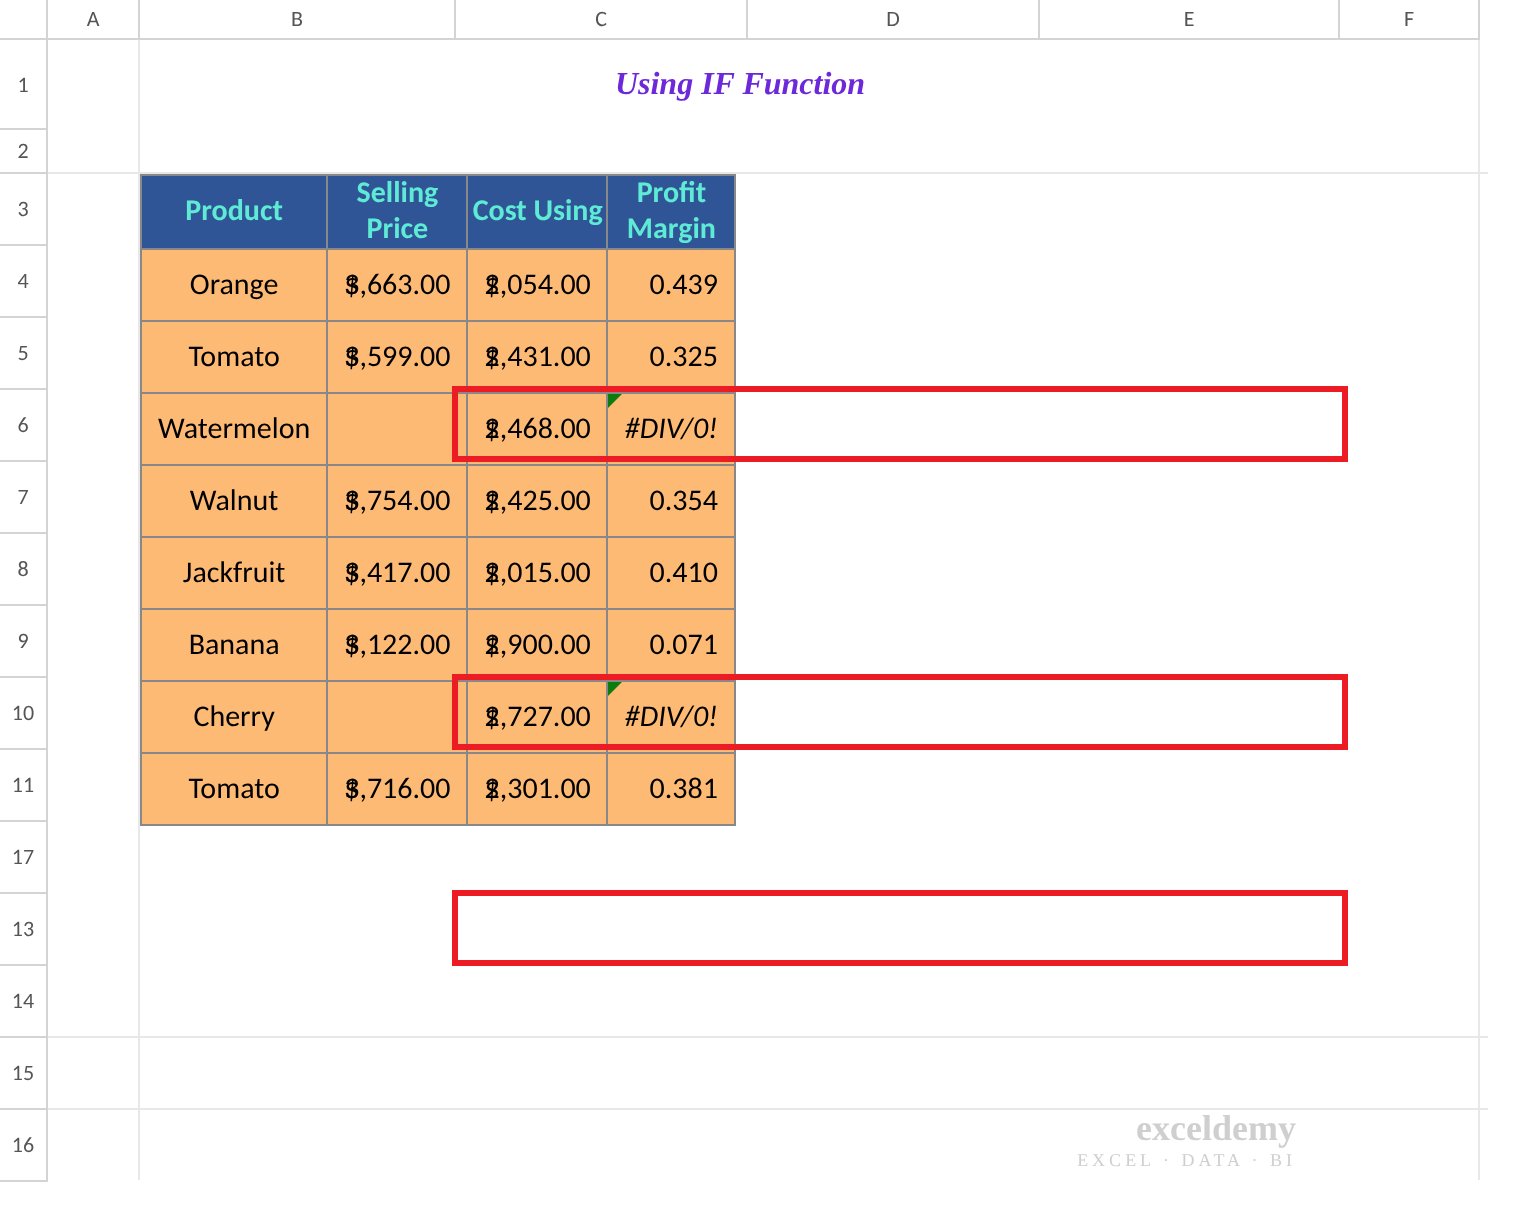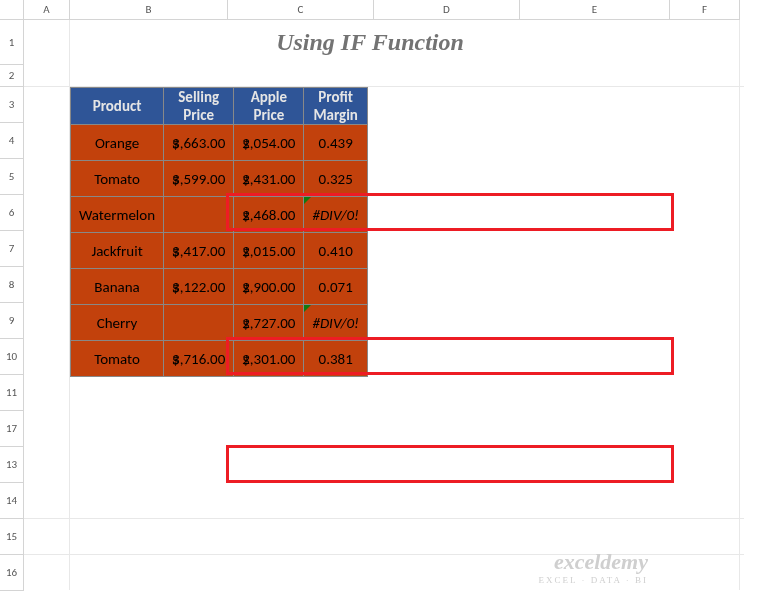--- a/index.html
+++ b/index.html
@@ -78,61 +78,61 @@
       top: 0;
       left: 46px;
       width: 600px;
       height: 45px;
       display: flex;
       align-items: center;
       justify-content: center;
       font-family: Georgia, 'Times New Roman', serif;
       font-style: italic;
       font-weight: bold;
-      font-size: 24px;
-      color: #737373;
+      font-size: 16px;
+      color: #6d28d9;
     }
     .data-table {
       position: absolute;
       top: 67px;
       left: 46px;
       border-collapse: collapse;
     }
     .data-table th {
       background: #2F5597;
-      color: #e5e5e5;
+      color: #5eead4;
       font-weight: bold;
       font-size: 15px;
       text-align: center;
       border: 1px solid #888;
       height: 36px;
       vertical-align: middle;
     }
     .data-table td {
       border: 1px solid #888;
       height: 36px;
       font-size: 15px;
       vertical-align: middle;
       padding: 0 8px;
-      background: #c2410c;
+      background: #fdba74;
     }
     .th-product { width: 158px; }
     .th-selling { width: 146px; }
     .th-cost { width: 146px; }
     .th-margin { width: 150px; }
     .td-product { text-align: center; }
     .td-currency {
       position: relative;
       text-align: right;
     }
     .currency-symbol {
       position: absolute;
       left: 8px;
     }
-    .td-margin { text-align: center; position: relative; }
+    .td-margin { text-align: right; position: relative; }
     .td-error { text-align: center; position: relative; font-style: italic; }
     .error-triangle {
       position: absolute;
       top: 0;
       left: 0;
       width: 0;
       height: 0;
       border-left: 7px solid #0f7b0f;
       border-bottom: 7px solid transparent;
     }
@@ -144,22 +144,21 @@
     }
     .watermark {
       position: absolute;
       bottom: 20px;
       right: 120px;
       text-align: right;
       color: #cfcfcf;
       font-family: Georgia, serif;
     }
     .watermark-title {
-      font-size: 22px;
-      font-style: italic;
+      font-size: 18px;
       font-weight: bold;
     }
     .watermark-sub {
       font-size: 9px;
       letter-spacing: 2px;
     }
     .grid-lines {
       position: absolute;
       top: 20px;
       left: 24px;
@@ -235,21 +234,21 @@
 </div>
 
 <div class="main-content">
   <div class="title-row">Using IF Function</div>
 
   <table class="data-table">
     <thead>
       <tr>
         <th class="th-product">Product</th>
         <th class="th-selling">Selling Price</th>
-        <th class="th-cost">Apple Price</th>
+        <th class="th-cost">Cost Using</th>
         <th class="th-margin">Profit Margin</th>
       </tr>
     </thead>
     <tbody id="table-body">
         <tr>
           <td class="td-product">Orange</td>
           <td class="td-currency"><span class="currency-symbol">$</span>3,663.00</td>
           <td class="td-currency"><span class="currency-symbol">$</span>2,054.00</td>
           <td class="td-margin">0.439</td>
         </tr>
@@ -259,20 +258,26 @@
           <td class="td-currency"><span class="currency-symbol">$</span>2,431.00</td>
           <td class="td-margin">0.325</td>
         </tr>
         <tr>
           <td class="td-product">Watermelon</td>
           <td class="td-currency"></td>
           <td class="td-currency"><span class="currency-symbol">$</span>2,468.00</td>
           <td class="td-error"><span class="error-triangle"></span>#DIV/0!</td>
         </tr>
         <tr>
+          <td class="td-product">Walnut</td>
+          <td class="td-currency"><span class="currency-symbol">$</span>3,754.00</td>
+          <td class="td-currency"><span class="currency-symbol">$</span>2,425.00</td>
+          <td class="td-margin">0.354</td>
+        </tr>
+        <tr>
           <td class="td-product">Jackfruit</td>
           <td class="td-currency"><span class="currency-symbol">$</span>3,417.00</td>
           <td class="td-currency"><span class="currency-symbol">$</span>2,015.00</td>
           <td class="td-margin">0.410</td>
         </tr>
         <tr>
           <td class="td-product">Banana</td>
           <td class="td-currency"><span class="currency-symbol">$</span>3,122.00</td>
           <td class="td-currency"><span class="currency-symbol">$</span>2,900.00</td>
           <td class="td-margin">0.071</td>

